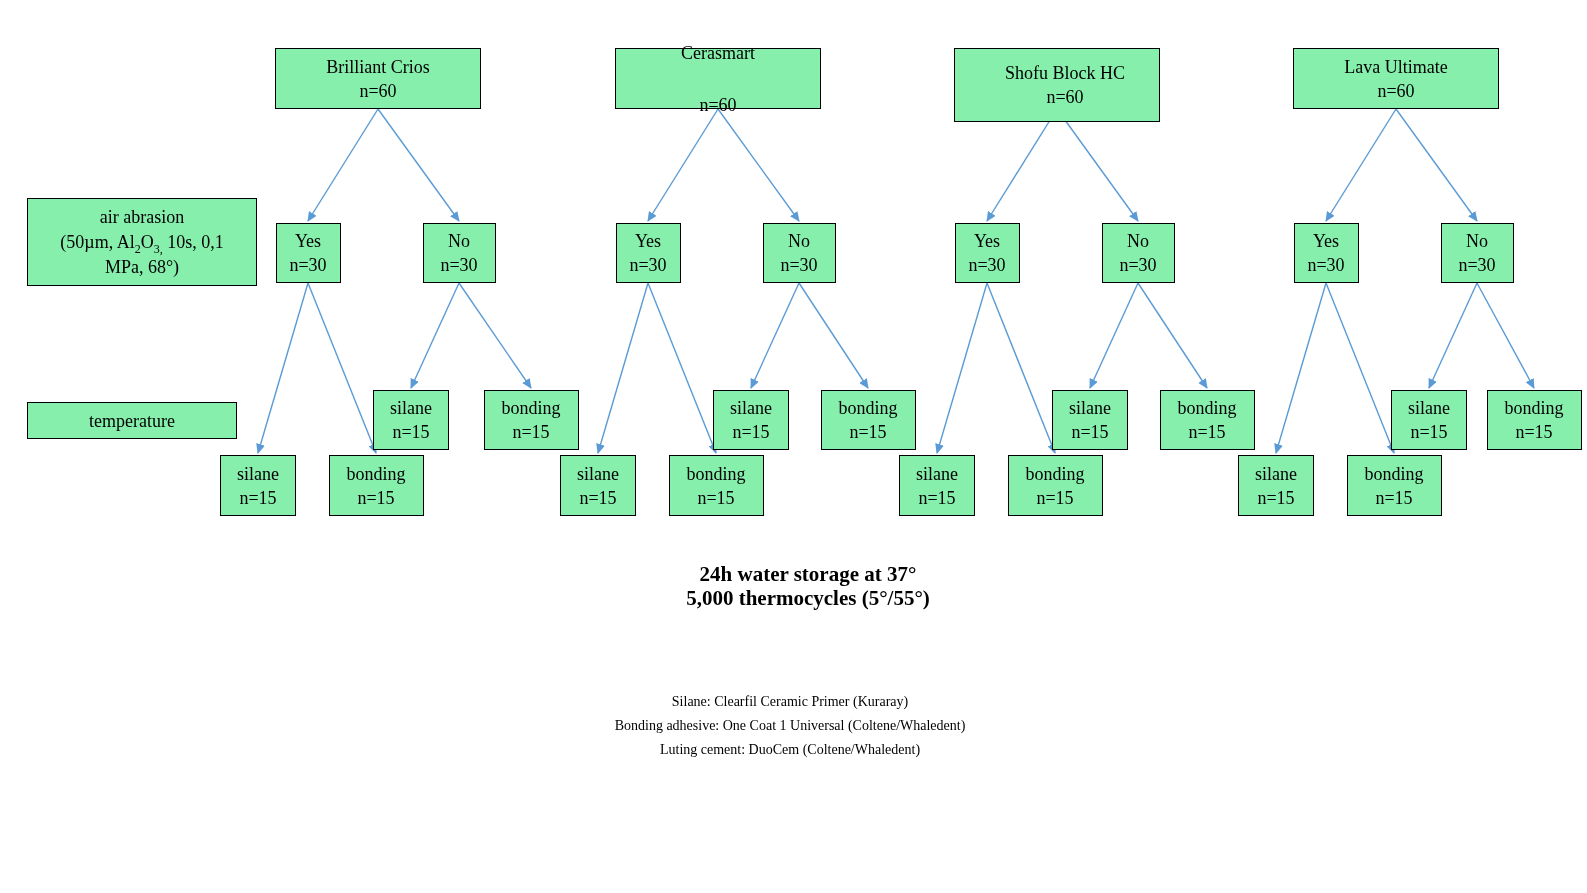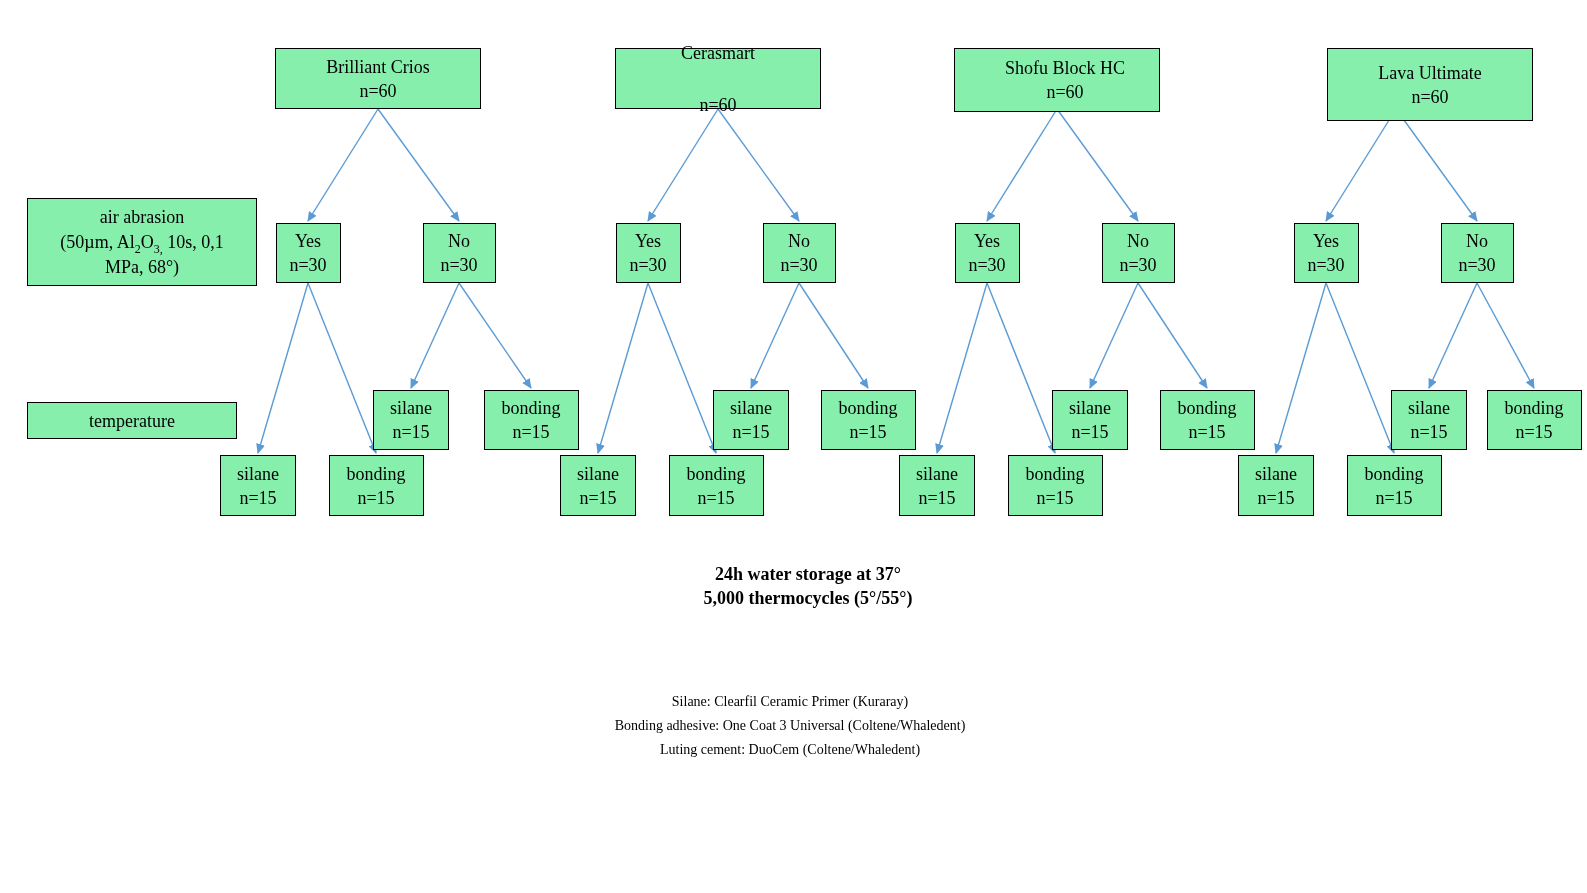--- a/index.html
+++ b/index.html
@@ -10,21 +10,21 @@
   #arrows{position:absolute;left:0;top:0;z-index:1;}
   .box{
     position:absolute;z-index:2;box-sizing:border-box;
     border:1.6px solid #000;background:#86efac;
     display:flex;flex-direction:column;align-items:center;justify-content:center;
     text-align:center;font-size:18px;line-height:24px;white-space:nowrap;
   }
   .box.multi{line-height:25px;white-space:normal;padding:0 4px;}
   sub{font-size:12px;line-height:0;}
   .note{position:absolute;z-index:2;text-align:center;font-size:14px;line-height:24px;width:1100px;}
-  .note.bold{font-weight:bold;font-size:18px;text-align:center;}
+  .note.bold{font-weight:bold;font-size:21px;text-align:center;}
   .note div{white-space:nowrap;}
 </style>
 </head>
 <body>
 
 <div class="canvas" id="canvas">
 
   <svg id="arrows" width="1587" height="893">
     <defs>
       <marker id="ah" markerWidth="10" markerHeight="9" refX="9" refY="4.5" orient="auto" markerUnits="userSpaceOnUse">
@@ -67,21 +67,21 @@
     <span>temperature</span>
   </div>
 
   <div class="note bold" style="left:258px;top:562px;">
     <div>24h water storage at 37°</div>
     <div>5,000 thermocycles (5°/55°)</div>
   </div>
 
   <div class="note" style="left:240px;top:690px;">
     <div>Silane: Clearfil Ceramic Primer (Kuraray)</div>
-    <div>Bonding adhesive: One Coat 3 Universal (Coltene/Whaledent)</div>
+    <div>Bonding adhesive: One Coat 1 Universal (Coltene/Whaledent)</div>
     <div>Luting cement: DuoCem (Coltene/Whaledent)</div>
   </div>
 
 <div class="box" style="left: 275px; top: 48px; width: 206px; height: 61px;">
       <span>Brilliant Crios</span>
       <span>n=60</span>
     </div>
     <div class="box" style="left: 275.5px; top: 223px; width: 65px; height: 60px;">
       <span>Yes</span>
       <span>n=30</span>
@@ -127,21 +127,21 @@
       <span>n=15</span>
     </div>
     <div class="box" style="left: 713px; top: 390px; width: 76px; height: 60px;">
       <span>silane</span>
       <span>n=15</span>
     </div>
     <div class="box" style="left: 820.5px; top: 390px; width: 95px; height: 60px;">
       <span>bonding</span>
       <span>n=15</span>
     </div>
-    <div class="box" style="left: 954px; top: 48px; width: 206px; height: 64px; padding-left: 16px;">
+    <div class="box" style="left: 954px; top: 48px; width: 206px; height: 74px; padding-left: 16px;">
       <span>Shofu Block HC</span>
       <span>n=60</span>
     </div>
     <div class="box" style="left: 954.5px; top: 223px; width: 65px; height: 60px;">
       <span>Yes</span>
       <span>n=30</span>
     </div>
     <div class="box" style="left: 1101.5px; top: 223px; width: 73px; height: 60px;">
       <span>No</span>
       <span>n=30</span>
@@ -155,21 +155,21 @@
       <span>n=15</span>
     </div>
     <div class="box" style="left: 1052px; top: 390px; width: 76px; height: 60px;">
       <span>silane</span>
       <span>n=15</span>
     </div>
     <div class="box" style="left: 1159.5px; top: 390px; width: 95px; height: 60px;">
       <span>bonding</span>
       <span>n=15</span>
     </div>
-    <div class="box" style="left: 1293px; top: 48px; width: 206px; height: 73px; margin-left: 34px;">
+    <div class="box" style="left: 1293px; top: 48px; width: 206px; height: 61px;">
       <span>Lava Ultimate</span>
       <span>n=60</span>
     </div>
     <div class="box" style="left: 1293.5px; top: 223px; width: 65px; height: 60px;">
       <span>Yes</span>
       <span>n=30</span>
     </div>
     <div class="box" style="left: 1440.5px; top: 223px; width: 73px; height: 60px;">
       <span>No</span>
       <span>n=30</span>

